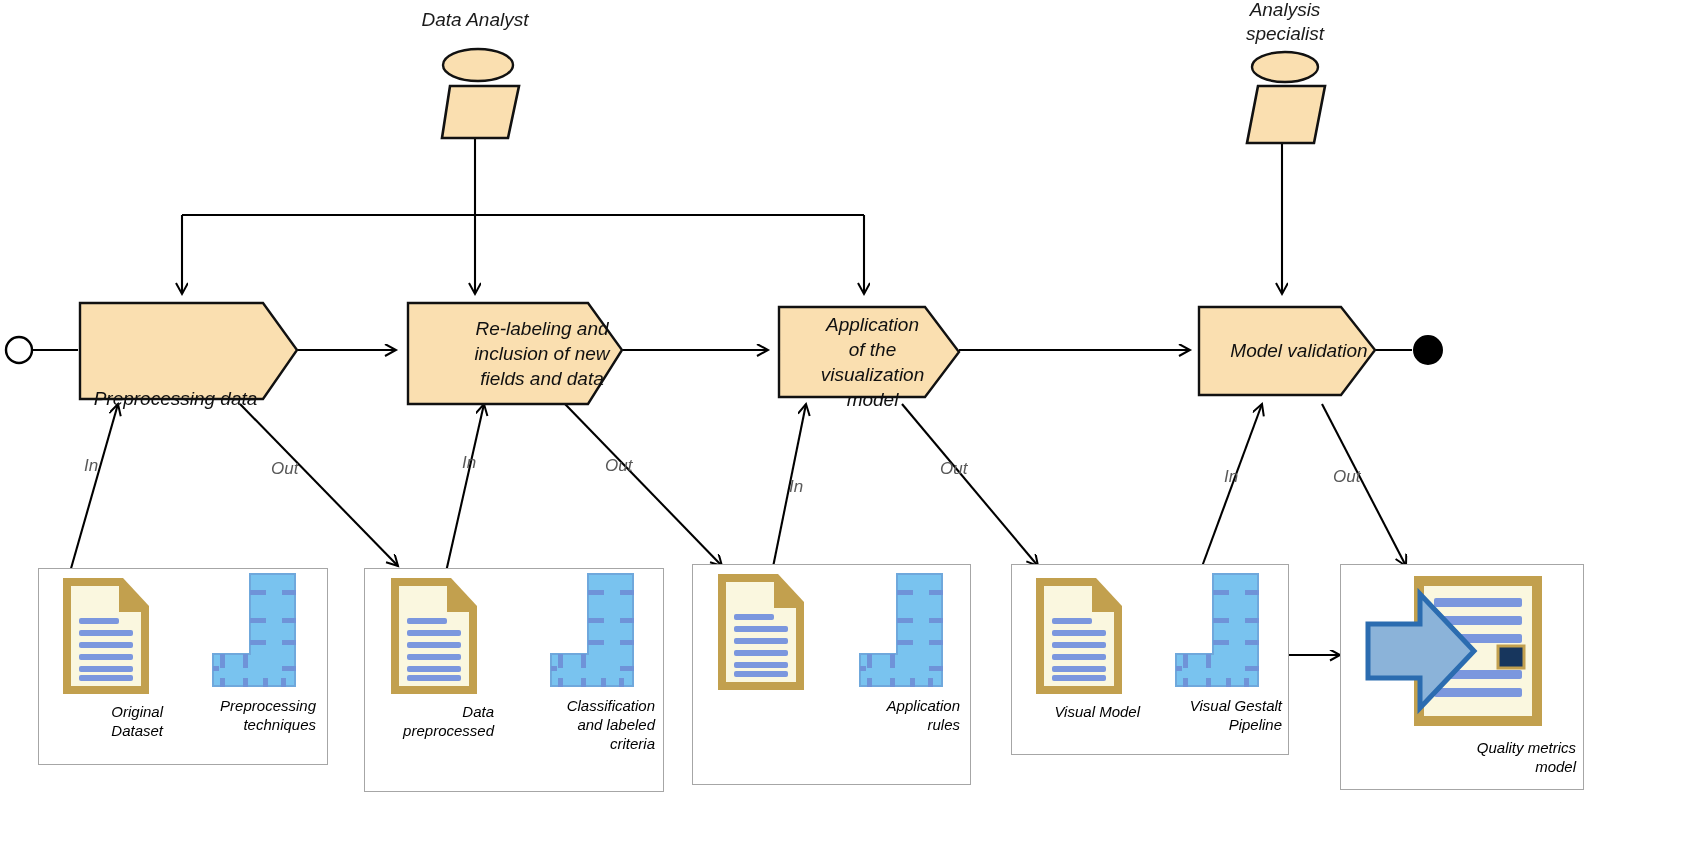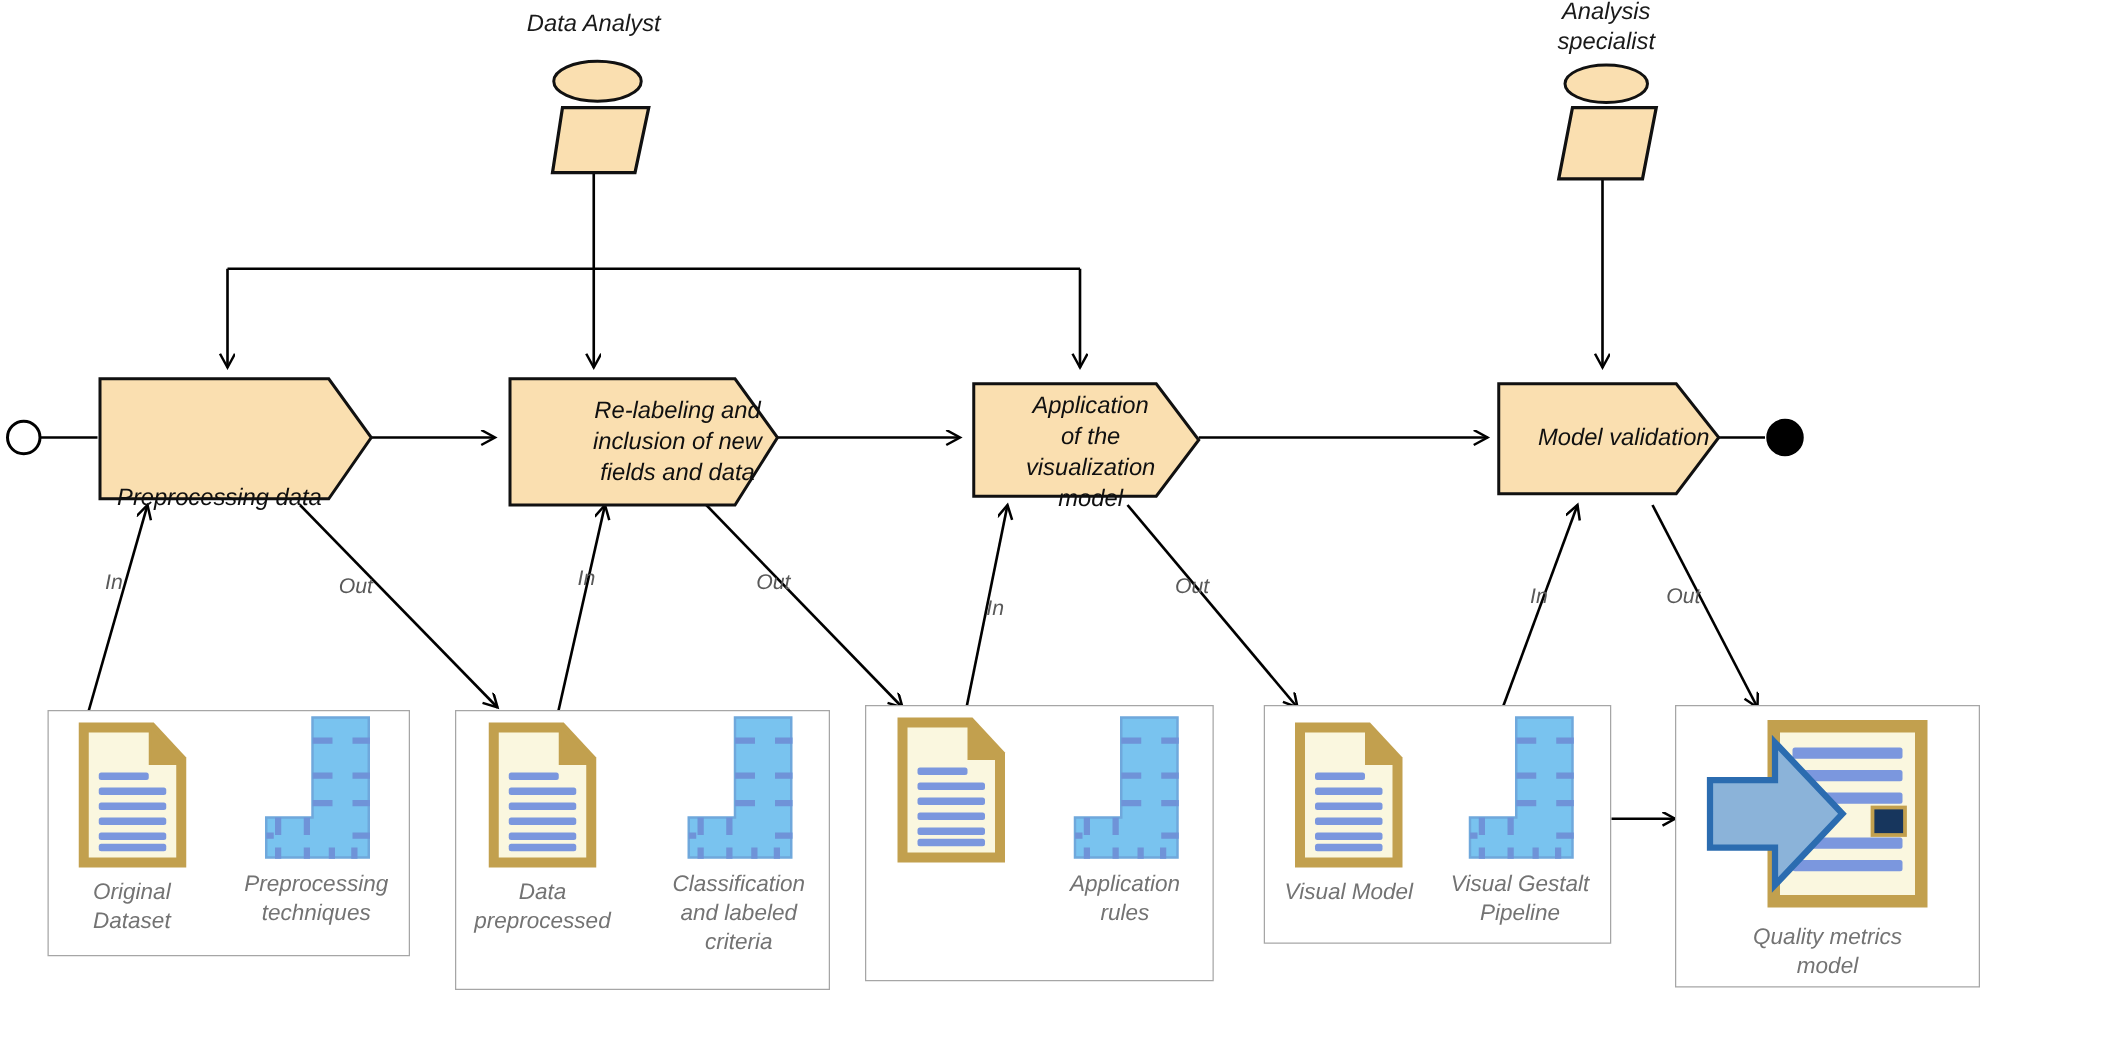--- a/index.html
+++ b/index.html
@@ -60,25 +60,26 @@
     position: absolute;
     box-sizing: border-box;
     border: 1.5px solid #a6a6a6;
     background: #ffffff;
   }
   .art-item {
     position: absolute;
     text-align: center;
   }
   .art-caption {
-    font-size: 18px;
-    color: #737373;
+    font-size: 15px;
+    color: #000000;
     line-height: 1.28;
     white-space: pre-line;
     margin-top: 4px;
+    text-align: right;
   }
   .icon-wrap { position: relative; margin: 0 auto; }
 
   
   .edge-label {
     position: absolute;
     font-size: 17px;
     color: #595959;
   }
 </style>

